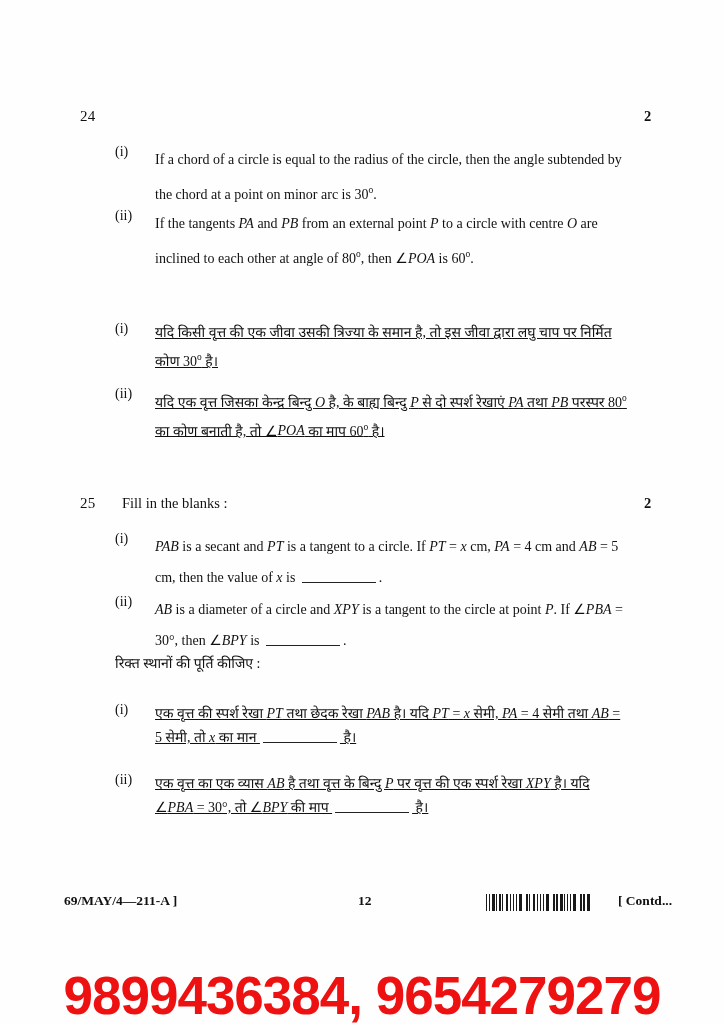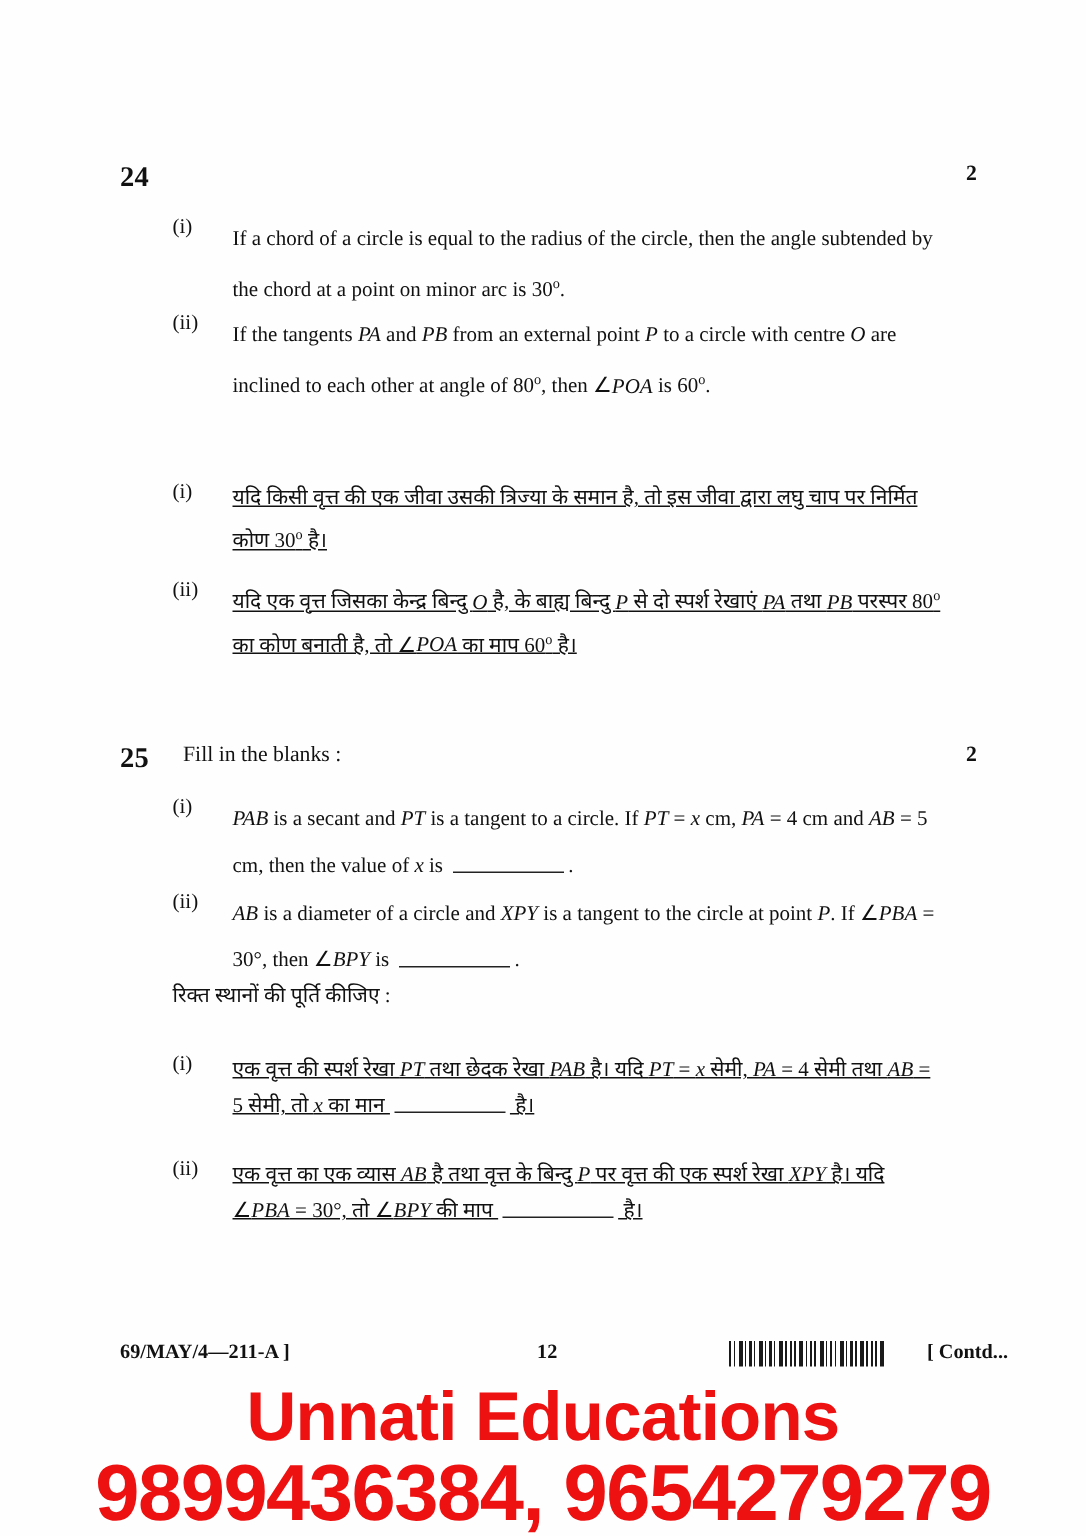--- a/index.html
+++ b/index.html
@@ -27,22 +27,22 @@
 
   .q-head {
     display: flex;
     align-items: flex-start;
     position: relative;
   }
   .q-num {
     position: absolute;
     left: 80px;
     top: 0;
-    font-weight: bold;
-    font-size: 19px;
+    font-weight: normal;
+    font-size: 15px;
     letter-spacing: 0.2px;
   }
   .q-title {
     position: absolute;
     left: 122px;
     top: 0;
     font-size: 14.5px;
   }
   .q-marks {
     position: absolute;
@@ -96,21 +96,21 @@
   
   .footer {
     position: absolute;
     left: 0;
     top: 893px;
     width: 724px;
     height: 24px;
     font-weight: bold;
     font-size: 13.5px;
   }
-  .footer-code { position: absolute; left: 80px; top: 0; }
+  .footer-code { position: absolute; left: 64px; top: 0; }
   .footer-page { position: absolute; left: 358px; top: 0; }
   .footer-contd { position: absolute; left: 618px; top: 0; }
 
   .barcode {
     position: absolute;
     left: 486px;
     top: 1px;
     width: 104px;
     height: 17px;
     background-image: repeating-linear-gradient(
@@ -204,16 +204,15 @@
     </div>
   </div>
 
   <div class="footer">
     <span class="footer-code">69/MAY/4—211-A ]</span>
     <span class="footer-page">12</span>
     <span class="barcode"></span>
     <span class="footer-contd">[ Contd...</span>
   </div>
 
-  <div class="wm wm-name">Unnati Educations</div>
   <div class="wm wm-phone">9899436384, 9654279279</div>
 
 </div>
 
 </body></html>

